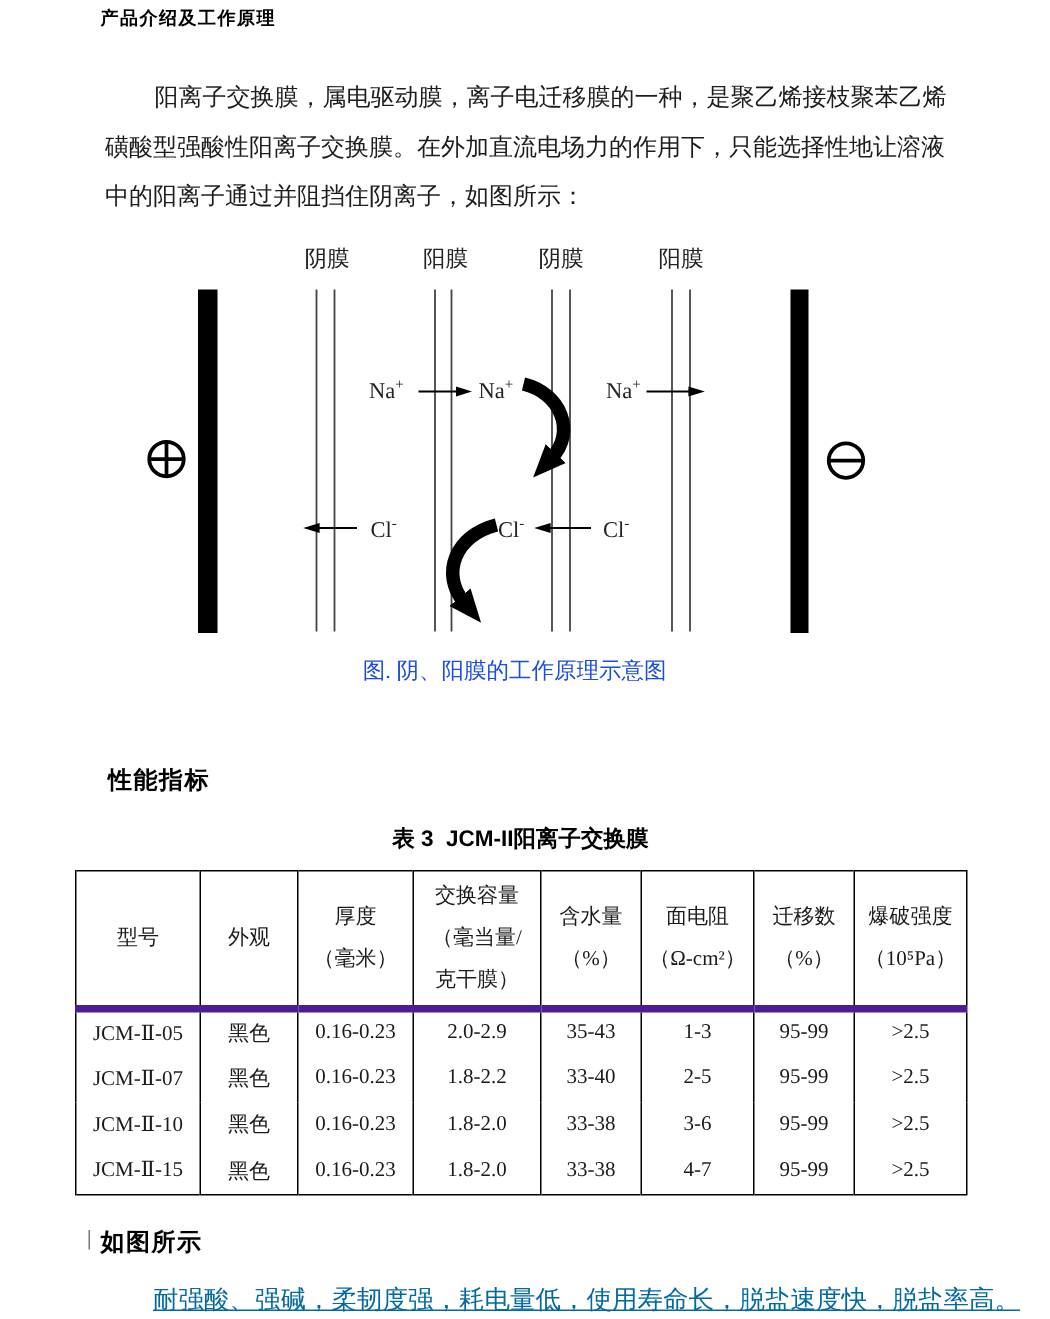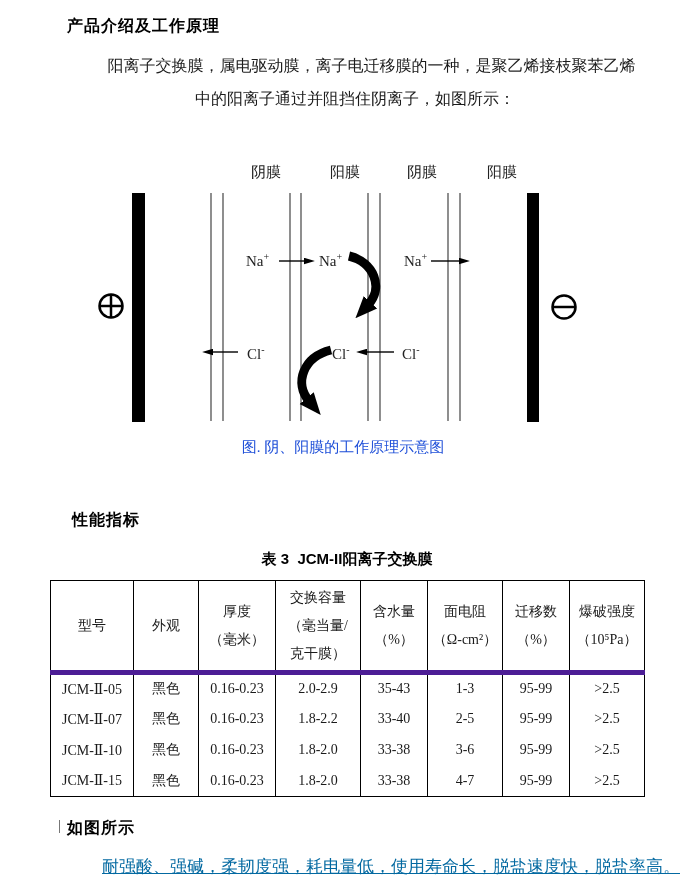--- a/index.html
+++ b/index.html
@@ -1,25 +1,25 @@
 <!DOCTYPE html>
 <html><head>
 <meta charset="utf-8">
 <style>
   html,body{margin:0;padding:0;background:#fff;}
   .page{position:relative;width:700px;height:879px;background:#ffffff;color:#1a1a1a;
         font-family:"Liberation Serif","DejaVu Serif",serif;overflow:hidden;}
   .abs{position:absolute;}
   .hd{font-family:"Liberation Sans","DejaVu Sans",sans-serif;font-weight:bold;color:#000;}
-  .h1{left:67px;top:16px;font-size:16px;letter-spacing:1px;}
+  .h1{left:67px;top:4px;font-size:12px;letter-spacing:1px;}
   .intro{left:70px;top:49px;width:570px;font-size:16px;line-height:33px;color:#1c1c1c;}
-  .intro .ln{white-space:nowrap;text-align:center;}
+  .intro .ln{white-space:nowrap;}
   .intro .ind{text-indent:33px;}
   .diagram{left:0;top:150px;width:700px;height:320px;}
-  .mlabel{position:absolute;top:13px;width:40px;text-align:center;font-size:15px;color:#222;margin-left:48px;}
+  .mlabel{position:absolute;top:13px;width:40px;text-align:center;font-size:15px;color:#222;}
   .ion{position:absolute;font-size:15px;color:#222;white-space:nowrap;}
   .ion sup{font-size:10px;}
   .caption{position:absolute;left:203px;top:288px;width:280px;text-align:center;font-size:15px;color:#1d4ed8;}
   .h2{left:72px;top:510px;font-size:16px;letter-spacing:1px;text-align:right;}
   .tbltitle{left:50px;top:550px;width:594px;text-align:center;font-size:15px;white-space:pre;}
   table.spec{position:absolute;left:50px;top:580px;width:594px;border-collapse:collapse;
              table-layout:fixed;border:1px solid #000;}
   table.spec th,table.spec td{border-left:1px solid #000;border-right:1px solid #000;
              padding:0;text-align:center;font-weight:normal;color:#1a1a1a;
              font-family:"Liberation Serif","DejaVu Serif",serif;}
@@ -34,20 +34,21 @@
 </style>
 </head>
 <body>
 
 <div class="page">
 
   <div class="abs hd h1">产品介绍及工作原理</div>
 
   <div class="abs intro">
     <div class="ln ind">阳离子交换膜，属电驱动膜，离子电迁移膜的一种，是聚乙烯接枝聚苯乙烯</div>
+    <div class="ln">磺酸型强酸性阳离子交换膜。在外加直流电场力的作用下，只能选择性地让溶液</div>
     <div class="ln">中的阳离子通过并阻挡住阴离子，如图所示：</div>
   </div>
 
   <div class="abs diagram">
     <span class="mlabel" style="left:198px;">阴膜</span>
     <span class="mlabel" style="left:277px;">阳膜</span>
     <span class="mlabel" style="left:354px;">阴膜</span>
     <span class="mlabel" style="left:434px;">阳膜</span>
 
     <svg width="700" height="320" viewBox="0 0 700 320">

